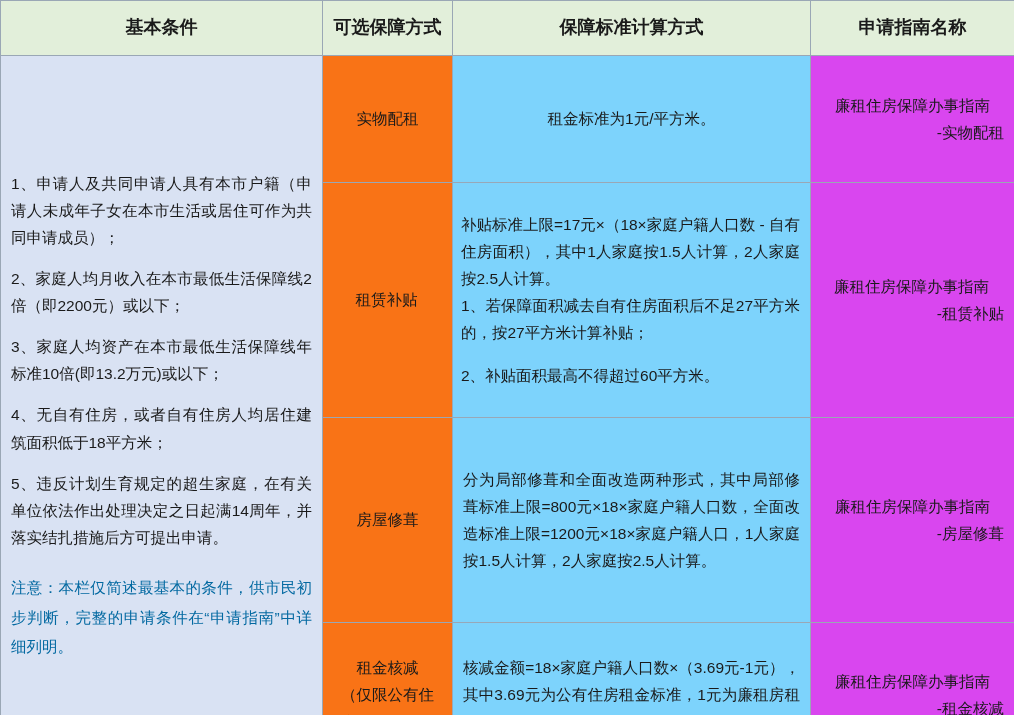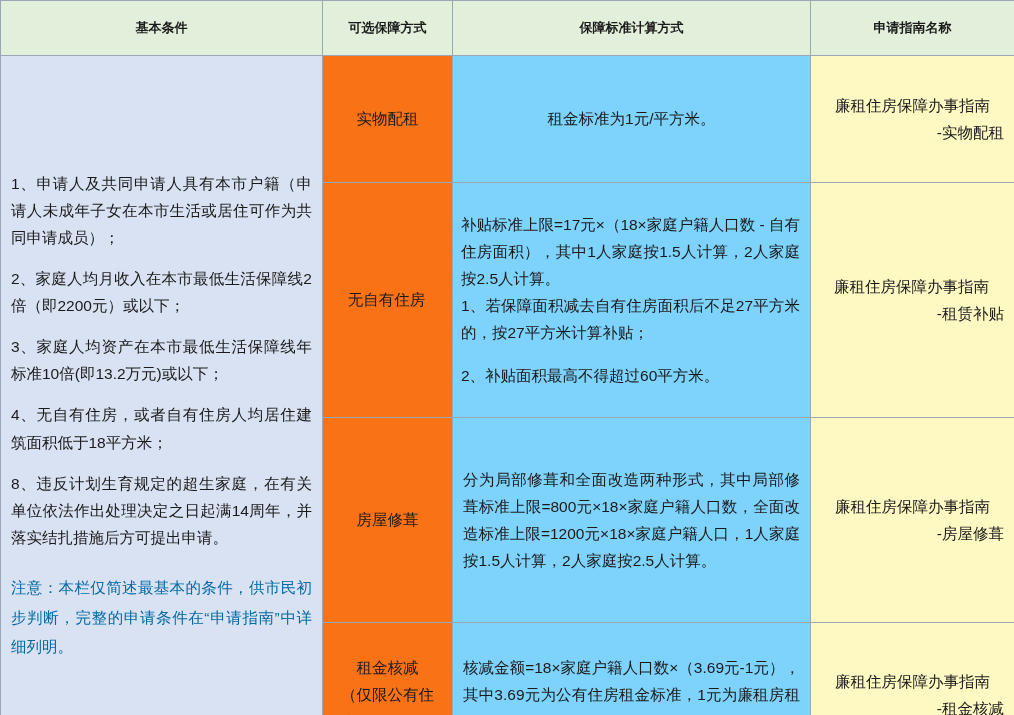--- a/index.html
+++ b/index.html
@@ -30,21 +30,21 @@
   col.c1 { width: 322px; }
   col.c2 { width: 130px; }
   col.c3 { width: 358px; }
   col.c4 { width: 204px; }
 
   
   tr.header th {
     background: #e2efda;
     text-align: center;
     font-weight: bold;
-    font-size: 13px;
+    font-size: 18px;
     height: 42px;
     padding: 6px 8px;
     color: #1a1a1a;
   }
 
   
   td.conditions {
     background: #d9e2f3;
     vertical-align: top;
     padding: 16px 14px 12px 14px;
@@ -83,21 +83,21 @@
     margin: 0;
   }
   td.standard p + p {
     margin-top: 0;
   }
   td.standard p.tight + p.tight {
     margin-top: 16px;
   }
   
   td.guide {
-    background: #fef9c3;
+    background: #d946ef;
     text-align: center;
     font-size: 15.5px;
     line-height: 1.8;
   }
   td.guide .line2 {
     display: block;
     text-align: right;
   }
 
   
@@ -123,35 +123,35 @@
       <th>保障标准计算方式</th>
       <th>申请指南名称</th>
     </tr>
 
     <tr class="r1">
       <td class="conditions" rowspan="4">
         <p>1、申请人及共同申请人具有本市户籍（申请人未成年子女在本市生活或居住可作为共同申请成员）；</p>
         <p>2、家庭人均月收入在本市最低生活保障线2倍（即2200元）或以下；</p>
         <p>3、家庭人均资产在本市最低生活保障线年标准10倍(即13.2万元)或以下；</p>
         <p>4、无自有住房，或者自有住房人均居住建筑面积低于18平方米；</p>
-        <p>8、违反计划生育规定的超生家庭，在有关单位依法作出处理决定之日起满14周年，并落实结扎措施后方可提出申请。</p>
+        <p>5、违反计划生育规定的超生家庭，在有关单位依法作出处理决定之日起满14周年，并落实结扎措施后方可提出申请。</p>
         <p class="note">注意：本栏仅简述最基本的条件，供市民初步判断，完整的申请条件在“申请指南”中详细列明。</p>
       </td>
       <td class="mode">实物配租</td>
       <td class="standard center">
         <p>租金标准为1元/平方米。</p>
       </td>
       <td class="guide">
         <span>廉租住房保障办事指南</span>
         <span class="line2">-实物配租</span>
       </td>
     </tr>
 
     <tr class="r2">
-      <td class="mode">无自有住房</td>
+      <td class="mode">租赁补贴</td>
       <td class="standard">
         <p>补贴标准上限=17元×（18×家庭户籍人口数 - 自有住房面积），其中1人家庭按1.5人计算，2人家庭按2.5人计算。</p>
         <p class="tight">1、若保障面积减去自有住房面积后不足27平方米的，按27平方米计算补贴；</p>
         <p class="tight">2、补贴面积最高不得超过60平方米。</p>
       </td>
       <td class="guide">
         <span>廉租住房保障办事指南</span>
         <span class="line2">-租赁补贴</span>
       </td>
     </tr>

